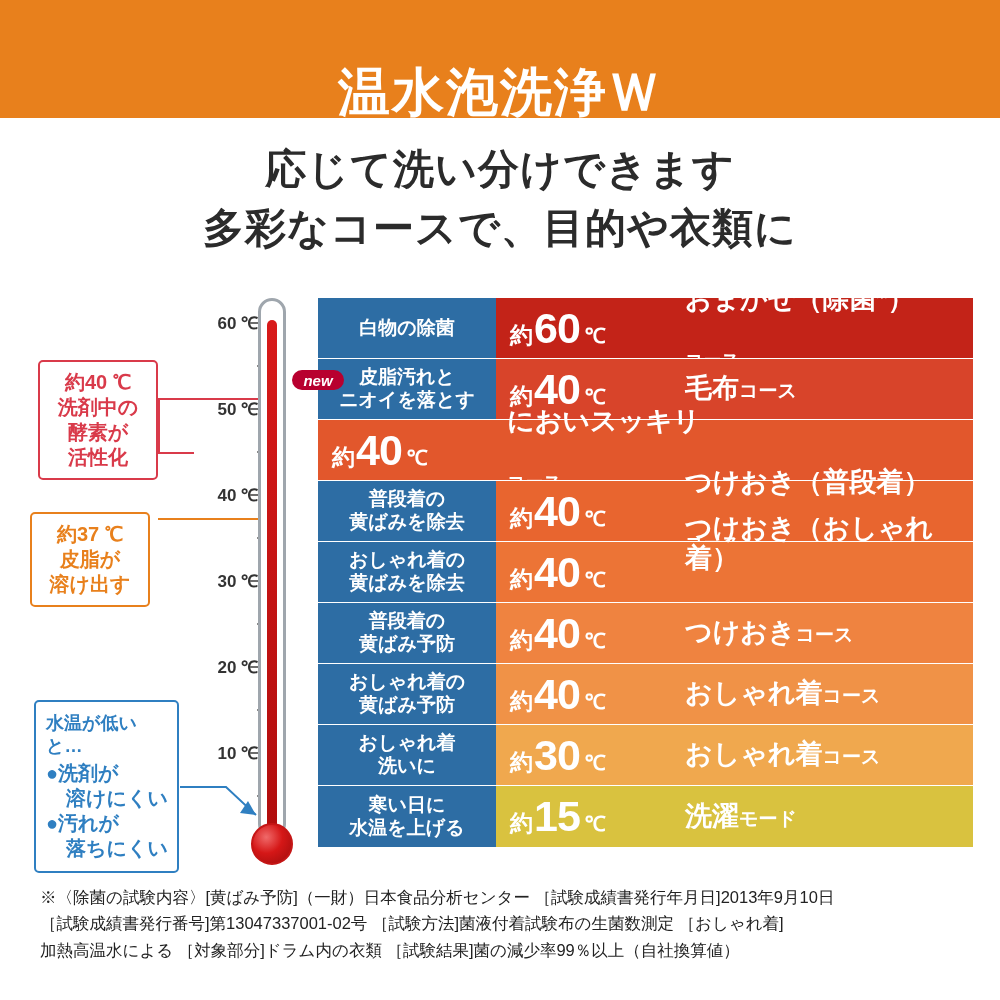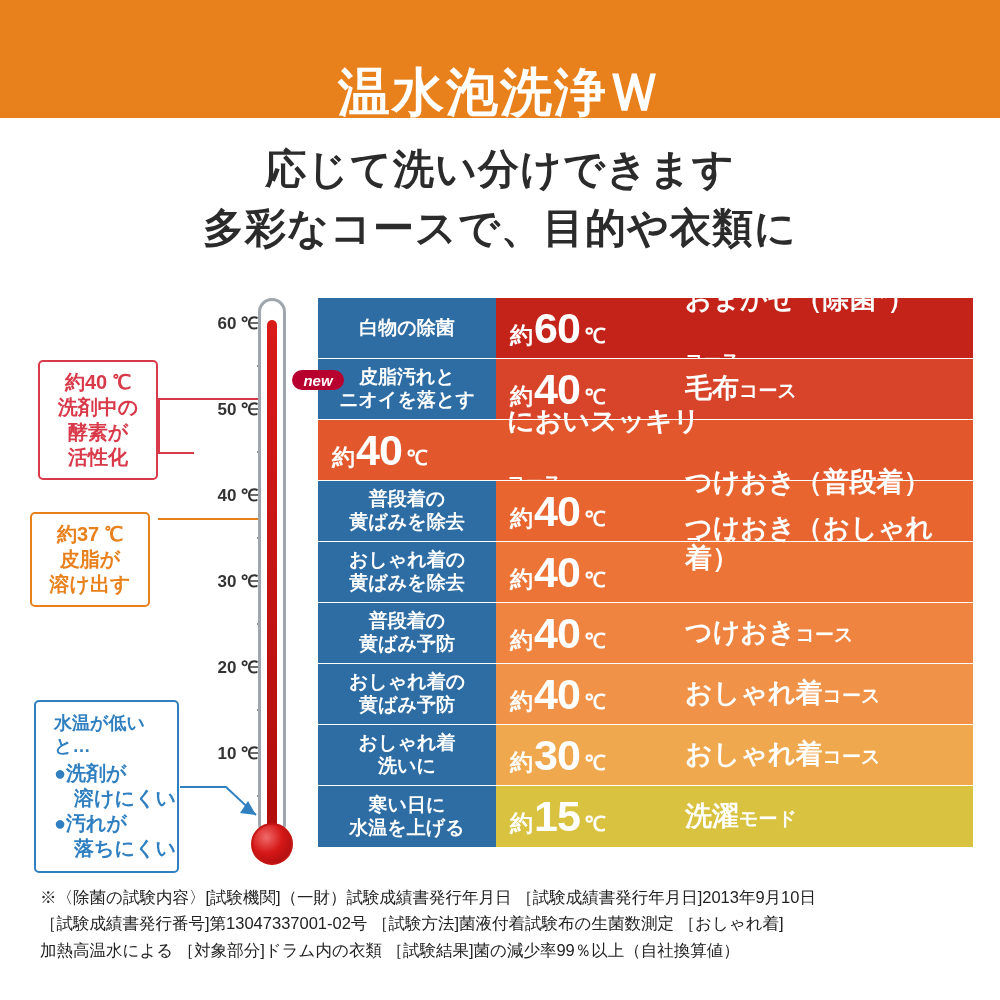--- a/index.html
+++ b/index.html
@@ -148,21 +148,21 @@
     padding: 8px 6px;
     border: 2px solid #e8801c;
     color: #e8801c;
     font-size: 20px;
     text-align: center;
   }
   .callout-blue {
     left: 34px;
     top: 700px;
     width: 145px;
-    padding: 10px 18px;
+    padding: 10px 10px;
     border: 2px solid #2f7fc1;
     color: #2f7fc1;
     font-size: 20px;
     text-align: left;
   }
   .callout-blue .cb-head { font-size: 18px; margin-bottom: 4px; }
   .callout-blue .cb-item { white-space: nowrap; }
   .connector { position: absolute; }
   .conn-line-h { background: #d93a4a; height: 2px; position: absolute; }
   .conn-line-v { background: #d93a4a; width: 2px; position: absolute; }
@@ -498,18 +498,18 @@
         </div>
         <div class="course">
           <span>洗濯</span><span class="sub">モード</span>
         </div>
       </div>
     </div>
 
   </div>
 
   <div class="footnote">
-    <div>※〈除菌の試験内容〉[試験機関]（一財）試験成績書発行年月日 ［試験成績書発行年月日]2013年9月10日</div>
+    <div>※〈除菌の試験内容〉[黄ばみ予防]（一財）日本食品分析センター ［試験成績書発行年月日]2013年9月10日</div>
     <div>［試験成績書発行番号]第13047337001-02号 ［試験方法]菌液付着試験布の生菌数測定 ［おしゃれ着]</div>
     <div>加熱高温水による ［対象部分]ドラム内の衣類 ［試験結果]菌の減少率99％以上（自社換算値）</div>
   </div>
 
 </div>
 
 </body></html>

